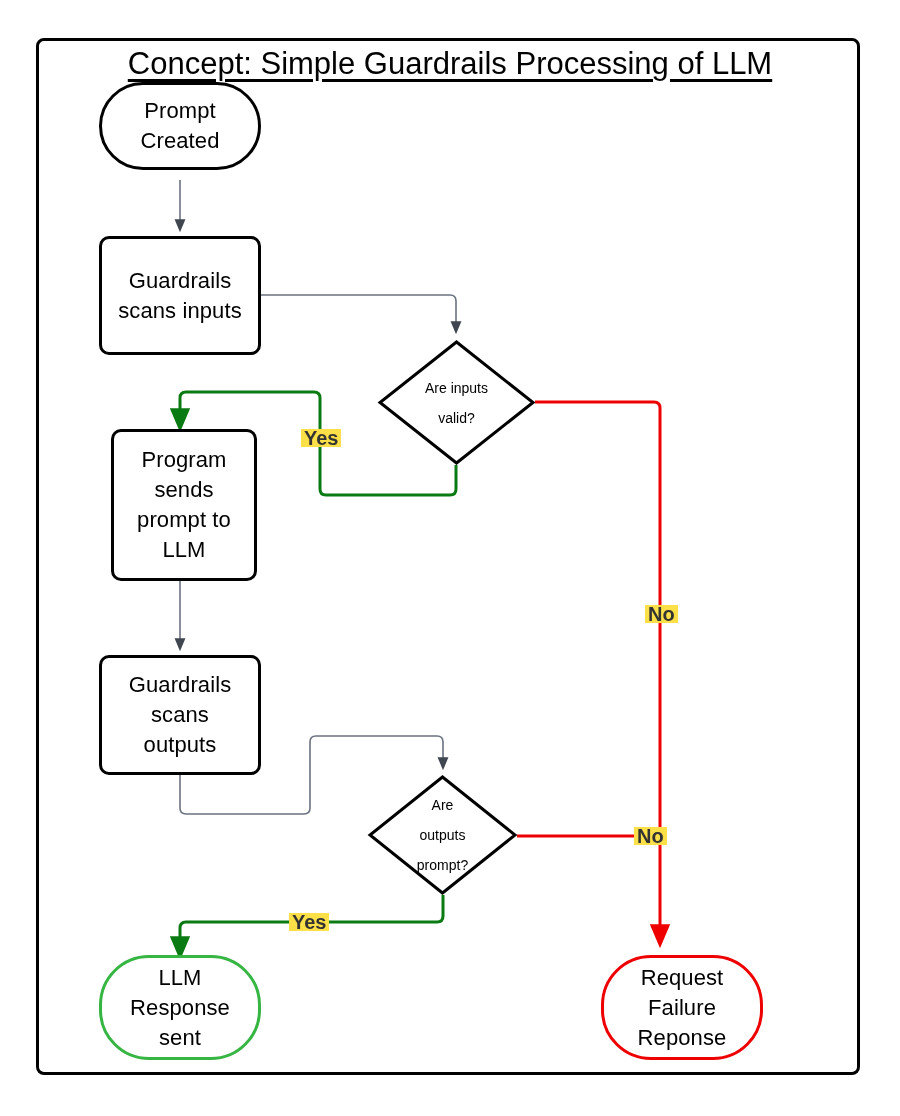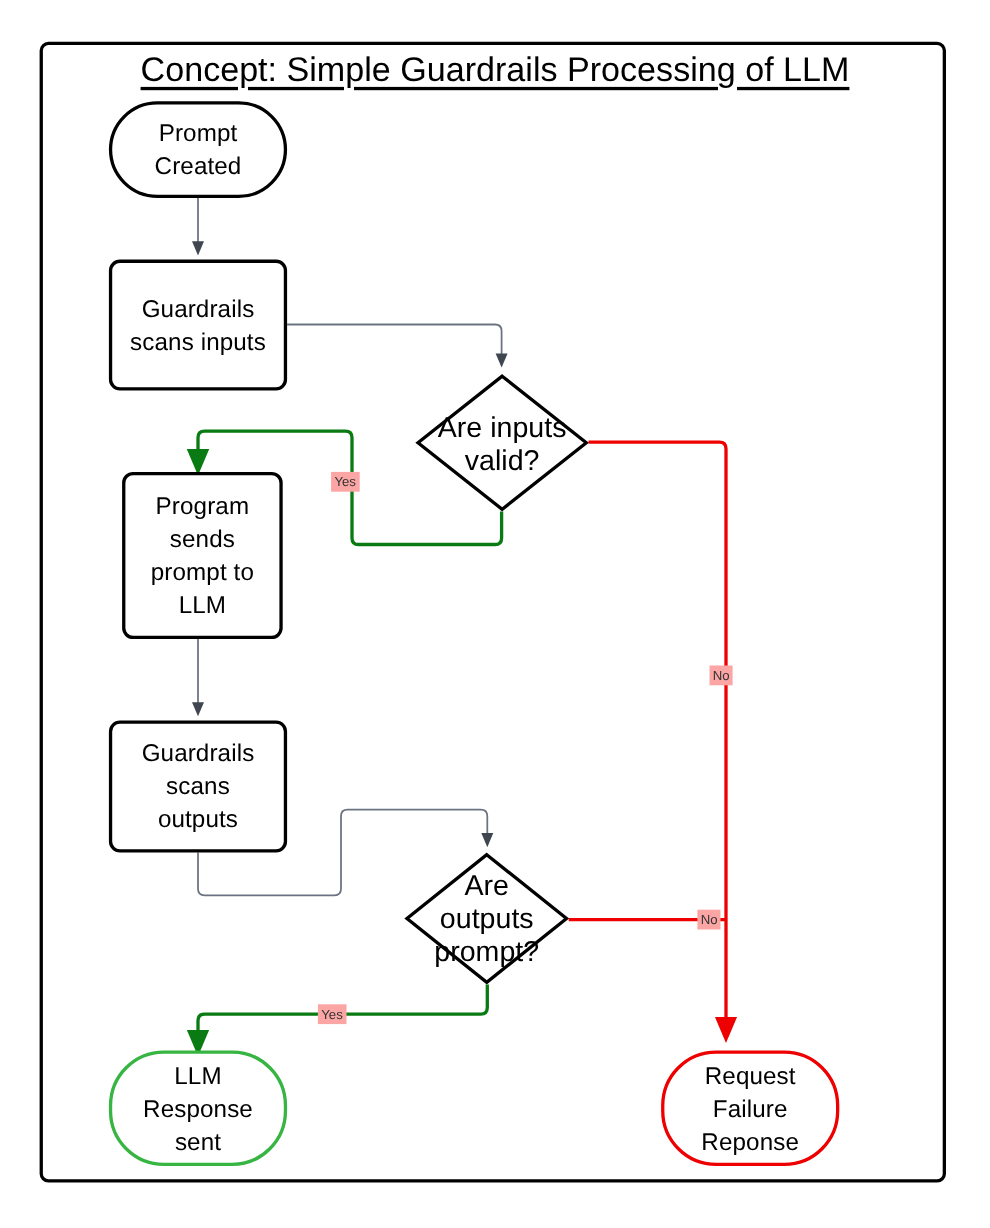--- a/index.html
+++ b/index.html
@@ -71,42 +71,42 @@
   .diamond-label {
     position: absolute;
     left: 0;
     top: 0;
     width: 100%;
     height: 100%;
     display: flex;
     align-items: center;
     justify-content: center;
     text-align: center;
-    font-size: 26px;
+    font-size: 14px;
     line-height: 30px;
     color: #000000;
     pointer-events: none;
   }
   #title {
     position: absolute;
     left: 0;
     top: 46px;
     width: 900px;
     text-align: center;
     font-size: 31px;
     color: #000000;
     text-decoration: underline;
     text-underline-offset: 5px;
   }
   .edge-label {
     position: absolute;
-    font-size: 12px;
-    font-weight: normal;
+    font-size: 20px;
+    font-weight: bold;
     color: #333333;
-    background: #fca5a5;
+    background: #fde047;
     padding: 0 3px;
     line-height: 18px;
     white-space: nowrap;
   }
 </style>
 </head>
 <body>
 
 <div id="canvas">
 
@@ -137,21 +137,21 @@
 
     <path d="M180,581 L180,647" fill="none" stroke="#6b7280" stroke-width="1.6" marker-end="url(#arrow-gray)"></path>
 
     <path d="M180,775 L180,808 Q180,814 186,814 L304,814 Q310,814 310,808 L310,742 Q310,736 316,736 L437,736 Q443,736 443,742 L443,766" fill="none" stroke="#6b7280" stroke-width="1.6" marker-end="url(#arrow-gray)"></path>
 
     <path d="M443,895 L443,916 Q443,922 437,922 L186,922 Q180,922 180,928 L180,950" fill="none" stroke="#0a7a12" stroke-width="3" marker-end="url(#arrow-green)"></path>
 
     <path d="M517,836 L660,836" fill="none" stroke="#ee0000" stroke-width="3"></path>
   </svg>
 
-  <div class="node stadium" style="left:99px; top:92px; width:162px; height:88px;">
+  <div class="node stadium" style="left:99px; top:82px; width:162px; height:88px;">
     <span style="white-space:pre-line;">Prompt
 Created</span>
   </div>
 
   <div class="node process" style="left:99px; top:236px; width:162px; height:119px;">
     <span style="white-space:pre-line;">Guardrails
 scans inputs</span>
   </div>
 
   <div class="diamond-wrap" style="left:378px; top:340px; width:157px; height:125px;">

